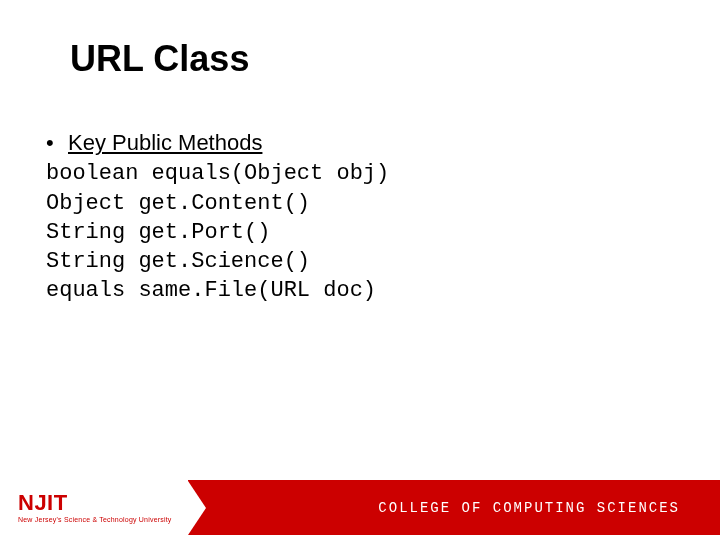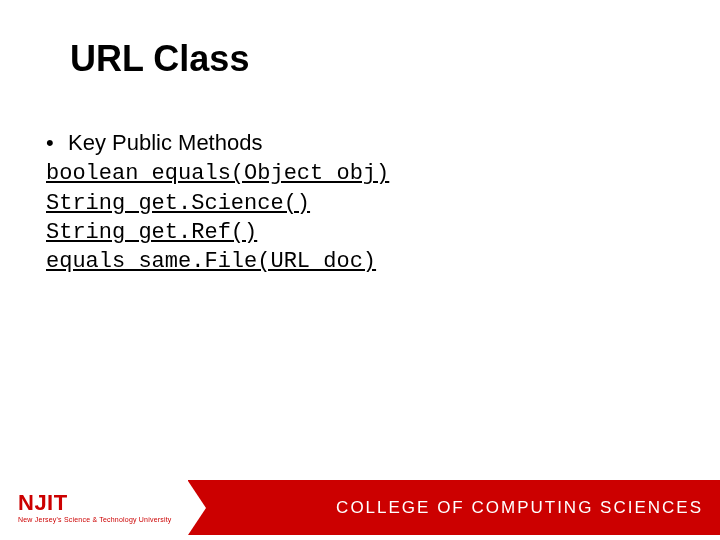--- a/index.html
+++ b/index.html
@@ -30,29 +30,29 @@
     position: absolute;
     top: 128px;
     left: 46px;
     right: 40px;
     font-size: 22px;
     color: #000;
     line-height: 1.33;
   }
   .bullet-line {
     margin-bottom: 2px;
+    text-decoration: underline;
   }
   .bullet {
     display: inline-block;
     width: 22px;
   }
   .mono {
     font-family: "Courier New", Courier, monospace;
     white-space: pre;
-    text-decoration: underline;
   }
   .footer {
     position: absolute;
     left: 0;
     right: 0;
     bottom: 5px;
     height: 55px;
     background: #cc0000;
     display: flex;
     align-items: center;
@@ -81,41 +81,42 @@
   }
   .triangle {
     width: 0;
     height: 0;
     border-top: 27.5px solid transparent;
     border-bottom: 27.5px solid transparent;
     border-left: 18px solid #fff;
   }
   .college {
     margin-left: auto;
-    margin-right: 17px;
+    margin-right: 40px;
     color: #fff;
-    font-family: Liberation Sans, sans-serif;
-    font-size: 17px;
+    font-family: Liberation Mono, monospace;
+    font-size: 14px;
     letter-spacing: 2px;
   }
 </style>
 </head>
 <body>
 
 <div class="slide">
 
   <div class="title">URL Class</div>
 
   <div class="body">
     <div class="bullet-line">
       <span class="bullet">•</span><span>Key Public Methods</span>
     </div>
     <div class="mono">boolean equals(Object obj)</div>
+    <div class="mono">Object get.Content()</div>
+    <div class="mono">String get.Port()</div>
     <div class="mono">String get.Science()</div>
-    <div class="mono">String get.Ref()</div>
     <div class="mono">equals same.File(URL doc)</div>
   </div>
 
   <div class="footer">
     <div class="logo-block">
       <div>
         <div class="njit-mark">NJIT</div>
         <div class="njit-sub">New Jersey's Science &amp; Technology University</div>
       </div>
     </div>

